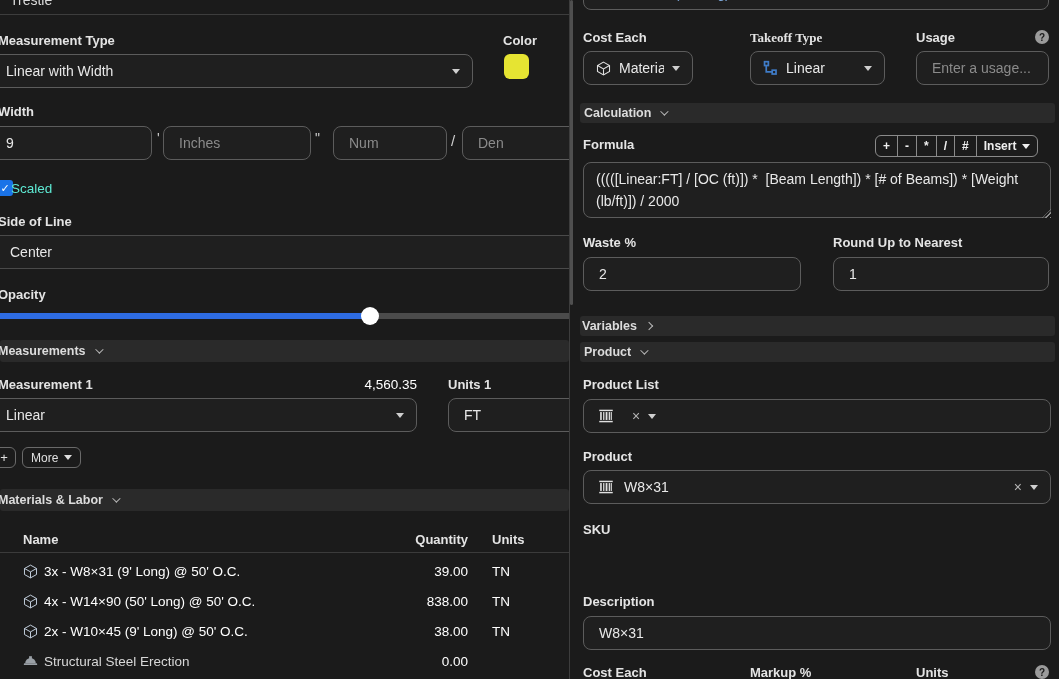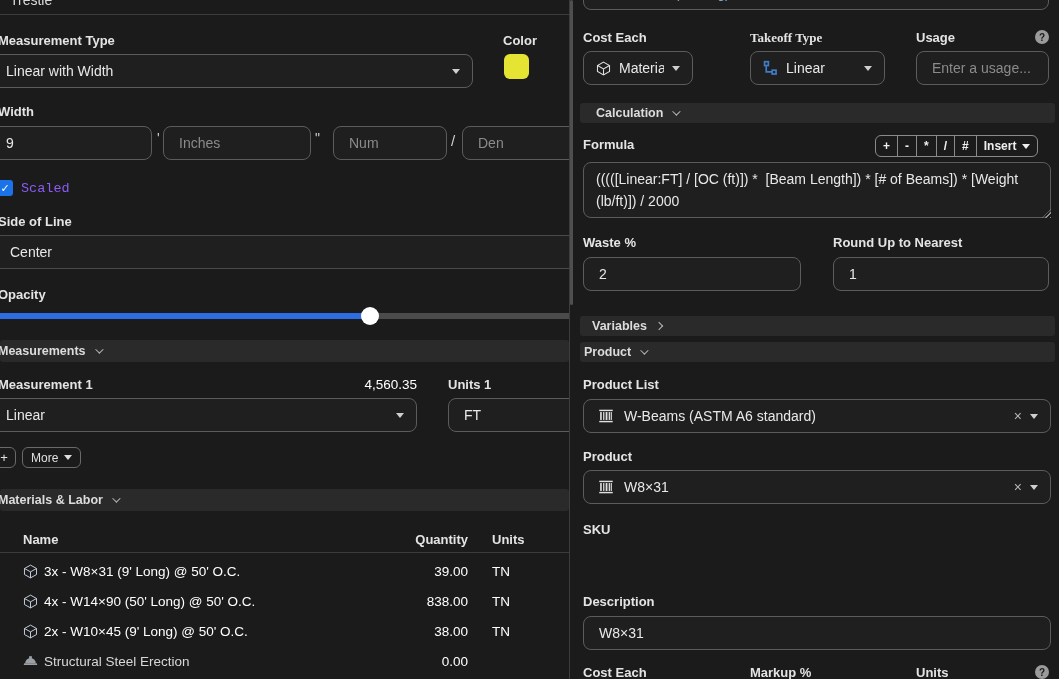--- a/index.html
+++ b/index.html
@@ -72,21 +72,21 @@
   <input class="inp" style="left: 163px; top: 126px; width: 148px;" placeholder="Inches">
   <span class="tick" style="left:315px; top:130px;">"</span>
   <input class="inp" style="left: 333px; top: 126px; width: 114px;" placeholder="Num">
   <span class="tick" style="left:451px; top:132px; font-size:15px;">/</span>
   <input class="inp" style="left: 462px; top: 126px; width: 130px;" placeholder="Den">
 
   <div class="abs" style="left:-3px; top:180px; width:16px; height:16px; background:#1a73e8;
        border-radius:3px; color:#fff; font-size:11px; display:flex; align-items:center; justify-content:center;">
     <span>✓</span>
   </div>
-  <span class="abs" style="left:21px; top:181px; font-size:13.5px; color:#8b5cf6;font-family:Liberation Mono, monospace;">Scaled</span>
+  <span class="abs" style="left:11px; top:181px; font-size:13.5px; color:#5eead4;">Scaled</span>
 
   <div class="abs lbl" style="left:-2px; top:214px;">Side of Line</div>
   <div class="sel" style="left:-15px; top:235px; width:600px; border-color:#4a4a4a; border-radius:6px; padding-left:24px;">
     <span class="grow">Center</span>
   </div>
 
   <div class="abs lbl" style="left:-2px; top:287px;">Opacity</div>
   <div class="abs" style="left:-10px; top:313px; width:380px; height:6px; border-radius:3px; background:#2e6ce2;"></div>
   <div class="abs" style="left:370px; top:313px; width:210px; height:6px; border-radius:3px; background:#4b4b4b;"></div>
   <div class="abs" style="left:361px; top:307px; width:18px; height:18px; border-radius:50%; background:#ffffff;"></div>
@@ -197,21 +197,21 @@
         </svg>
       </span>
     <span class="grow">Linear</span>
     <span class="caret"></span>
   </div>
 
   <div class="abs lbl" style="left:346px; top:30px;">Usage</div>
   <div class="help" style="left:465px; top:30px;">?</div>
   <input class="inp" style="left: 346px; top: 51px; width: 133px;" placeholder="Enter a usage...">
 
-  <div class="bar" style="left:10px; top:103px; width:475px; height:20px; padding-left:16px;text-align:right;">
+  <div class="bar" style="left:10px; top:103px; width:475px; height:20px; padding-left:4px;text-align:right;">
     <span>Calculation</span>
     <span class="chev down"></span>
   </div>
 
   <div class="abs lbl" style="left:13px; top:137px;">Formula</div>
   <div class="op-group" style="left:305px; top:135px;">
     <button class="op-btn">+</button>
     <button class="op-btn">-</button>
     <button class="op-btn">*</button>
     <button class="op-btn">/</button>
@@ -222,21 +222,21 @@
     </button>
   </div>
   <textarea class="formula" style="left: 13px; top: 162px; width: 468px; height: 56px;">(((([Linear:FT] / [OC (ft)]) *  [Beam Length]) * [# of Beams]) * [Weight (lb/ft)]) / 2000</textarea>
   <div class="rz" style="left:472px; top:209px;"></div>
 
   <div class="abs lbl" style="left:13px; top:235px;">Waste %</div>
   <input class="inp" style="left: 13px; top: 257px; width: 218px;" value="2">
   <div class="abs lbl" style="left:263px; top:235px;">Round Up to Nearest</div>
   <input class="inp" style="left: 263px; top: 257px; width: 216px;" value="1">
 
-  <div class="bar" style="left:10px; top:316px; width:475px; height:20px; padding-left:12px;">
+  <div class="bar" style="left:10px; top:316px; width:475px; height:20px; padding-left:2px;">
     <span>Variables</span>
     <span class="chev right"></span>
   </div>
   <div class="bar" style="left:10px; top:342px; width:475px; height:20px; padding-left:4px;">
     <span>Product</span>
     <span class="chev down"></span>
   </div>
 
   <div class="abs lbl" style="left:13px; top:377px;">Product List</div>
   <div class="sel" style="left:13px; top:399px; width:468px; padding-left:13px;">
@@ -244,21 +244,20 @@
       <svg width="18" height="18" viewBox="0 0 20 20" fill="#e0e0e0">
         <rect x="2.5" y="3" width="15" height="1.6"></rect>
           <rect x="2.5" y="15.4" width="15" height="1.6"></rect>
         <rect x="3.5" y="5.6" width="1.8" height="8.8"></rect>
           <rect x="6.8" y="5.6" width="1.4" height="8.8"></rect>
         <rect x="9.6" y="5.6" width="2" height="8.8"></rect>
           <rect x="13" y="5.6" width="1.4" height="8.8"></rect>
         <rect x="15.2" y="5.6" width="1.3" height="8.8"></rect>
         </svg>
       </span>
-    <span class="grow">W-Beams (ASTM A6 standard)</span>
     <span class="xclear">×</span>
     <span class="caret"></span>
   </div>
 
   <div class="abs lbl" style="left:13px; top:449px;">Product</div>
   <div class="sel" style="left:13px; top:470px; width:468px; padding-left:13px;">
     <span style="margin-right:9px;">
       <svg width="18" height="18" viewBox="0 0 20 20" fill="#e0e0e0">
         <rect x="2.5" y="3" width="15" height="1.6"></rect>
           <rect x="2.5" y="15.4" width="15" height="1.6"></rect>

